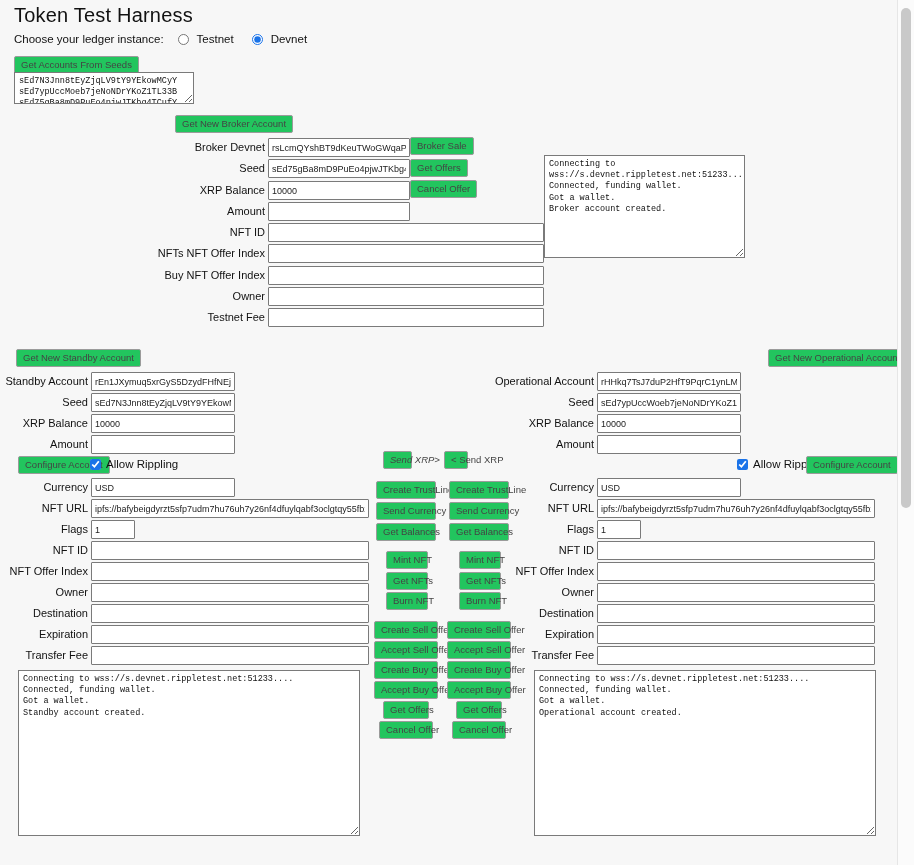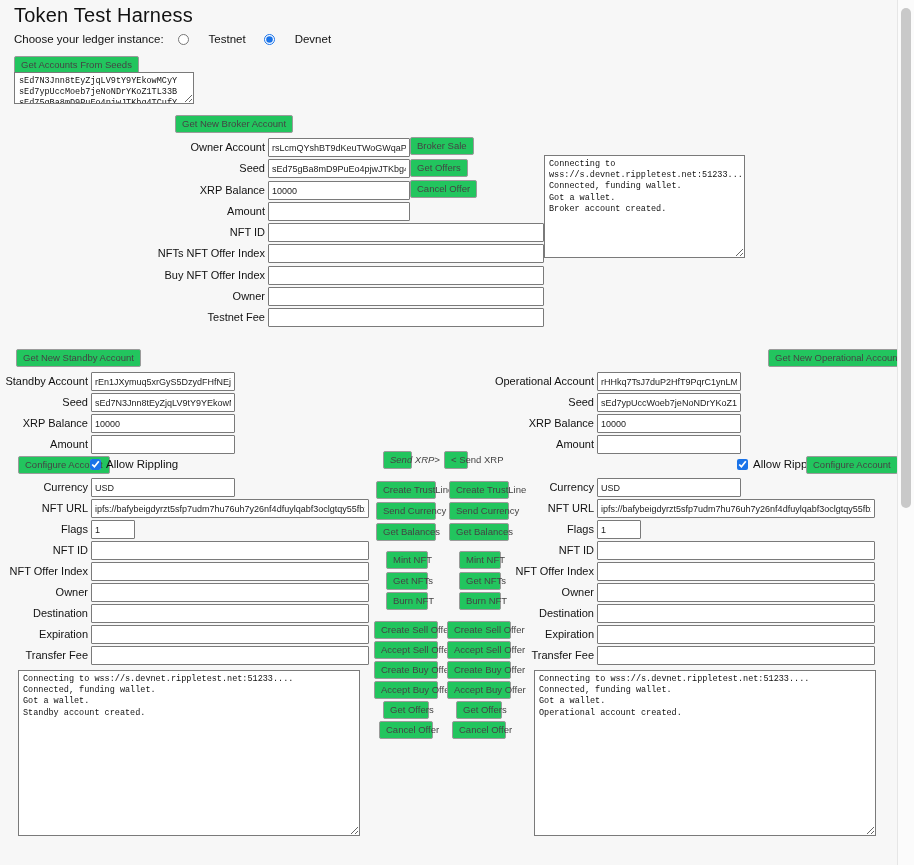--- a/index.html
+++ b/index.html
@@ -50,21 +50,21 @@
     left: 14px; top: 33px;
     font-size: 11.5px;
     display: flex;
     align-items: center;
     gap: 6px;
   }
   .ledger-label { margin-right: 8px; }
   .radio-wrap {
     display: inline-flex;
     align-items: center;
-    gap: 20px;
+    gap: 8px;
     margin-right: 12px;
     font-size: 11.5px;
   }
   input[type=radio] {
     margin: 0;
     width: 11px; height: 11px;
     accent-color: #1a73e8;
   }
   
   button {
@@ -151,21 +151,21 @@
   </div>
 
   <button class="abs" style="left:14px; top:56px;">Get Accounts From Seeds</button>
 
   <textarea class="seedbox" style="">sEd7N3Jnn8tEyZjqLV9tY9YEkowMCyY
 sEd7ypUccMoeb7jeNoNDrYKoZ1TL33B
 sEd75gBa8mD9PuEo4pjwJTKbg4TCufY</textarea>
 
   <button class="abs" style="left:175px; top:115px;text-align:right;">Get New Broker Account</button>
 
-  <div class="field-label abs" style="left:110px; top:141px; width:155px;">Owner Account</div>
+  <div class="field-label abs" style="left:110px; top:141px; width:155px;">Broker Devnet</div>
   <div class="field-label abs" style="left:110px; top:162px; width:155px;">Seed</div>
   <div class="field-label abs" style="left:110px; top:184px; width:155px;">XRP Balance</div>
   <div class="field-label abs" style="left:110px; top:205px; width:155px;">Amount</div>
   <div class="field-label abs" style="left:110px; top:226px; width:155px;">NFT ID</div>
   <div class="field-label abs" style="left:110px; top:247px; width:155px;">NFTs NFT Offer Index</div>
   <div class="field-label abs" style="left:110px; top:269px; width:155px;">Buy NFT Offer Index</div>
   <div class="field-label abs" style="left:110px; top:290px; width:155px;">Owner</div>
   <div class="field-label abs" style="left:110px; top:311px; width:155px;">Testnet Fee</div>
 
   <input type="text" class="abs" style="left: 268px; top: 138px; width: 134px;" value="rsLcmQYshBT9dKeuTWoGWqaPS3rSrcNAcA">

